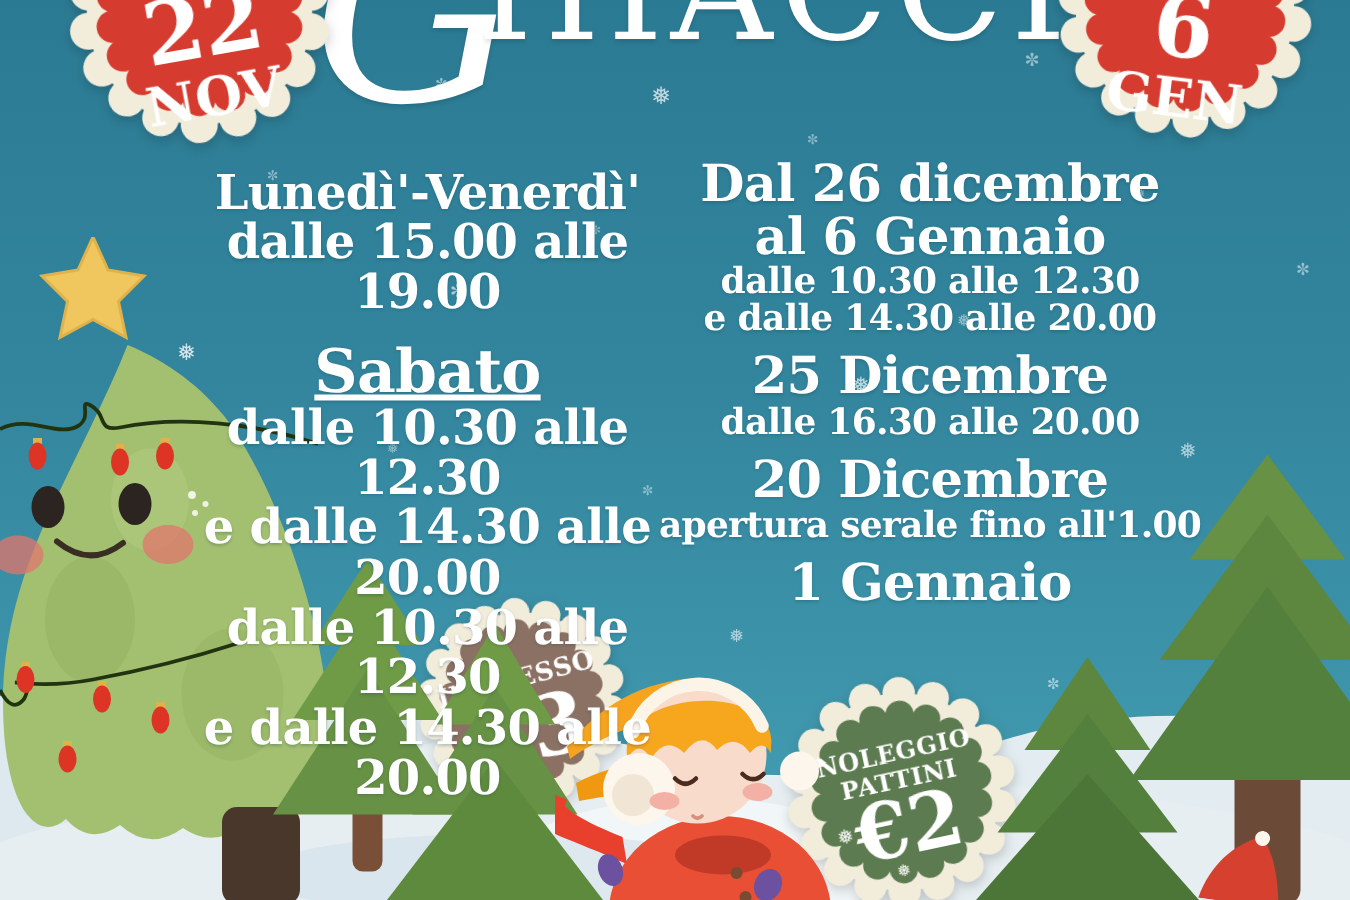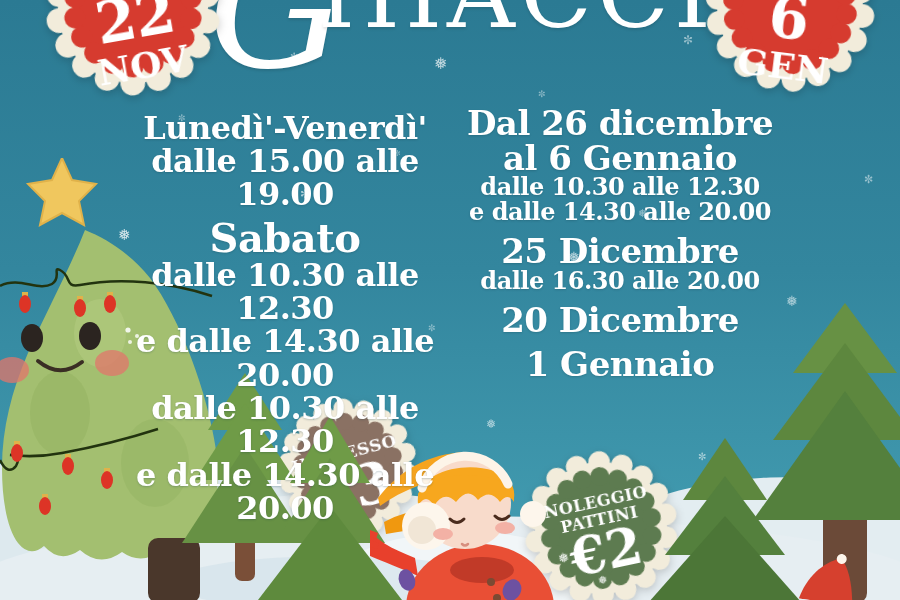--- a/index.html
+++ b/index.html
@@ -50,21 +50,21 @@
     text-shadow:0 2px 3px rgba(0,0,0,.12);}
   .title-rest{left:318px;top:-52px;font-size:94px;line-height:1;letter-spacing:5px;
     text-shadow:0 2px 3px rgba(0,0,0,.12);}
   
   .col{position:absolute;z-index:6;color:#fff;text-align:center;
     text-shadow:0 1px 2px rgba(20,60,70,.25);}
   .col-left{left:110px;top:112px;width:350px;}
   .col-right{left:438px;top:106px;width:364px;}
   .h{font-weight:bold;line-height:1.02;letter-spacing:-.5px;}
   .h.sz36{font-size:32px;}
-  .h.sz40{font-size:40px;margin-top:7px;}
+  .h.sz40{font-size:40px;margin-top:17px;text-decoration:underline;}
   .h.sz34{font-size:34px;}
   .h.mt{margin-top:9px;}
   .s{font-weight:bold;font-size:32px;line-height:1.04;letter-spacing:-.5px;}
   .col-right .s{font-size:24px;}
 </style>
 </head>
 <body>
 
 <div class="poster">
 
@@ -248,16 +248,17 @@
   </div>
 
   <div class="col col-right">
     <div class="h sz34">Dal 26 dicembre</div>
     <div class="h sz34">al 6 Gennaio</div>
     <div class="s">dalle 10.30 alle 12.30</div>
     <div class="s">e dalle 14.30 alle 20.00</div>
     <div class="h sz34 mt">25 Dicembre</div>
     <div class="s">dalle 16.30 alle 20.00</div>
     <div class="h sz34 mt">20 Dicembre</div>
+    <div class="s">apertura serale fino all'1.00</div>
     <div class="h sz34 mt">1 Gennaio</div>
   </div>
 
 </div>
 
 </body></html>

